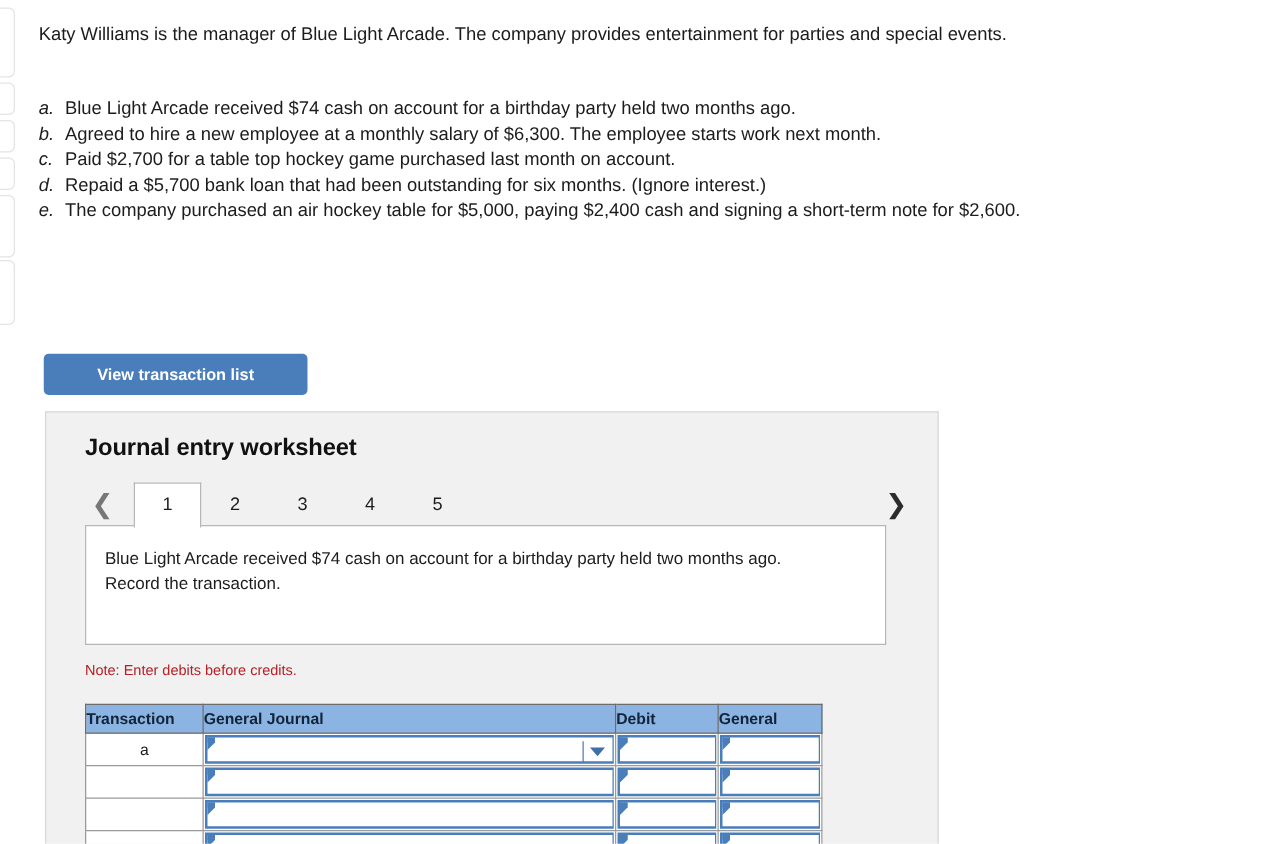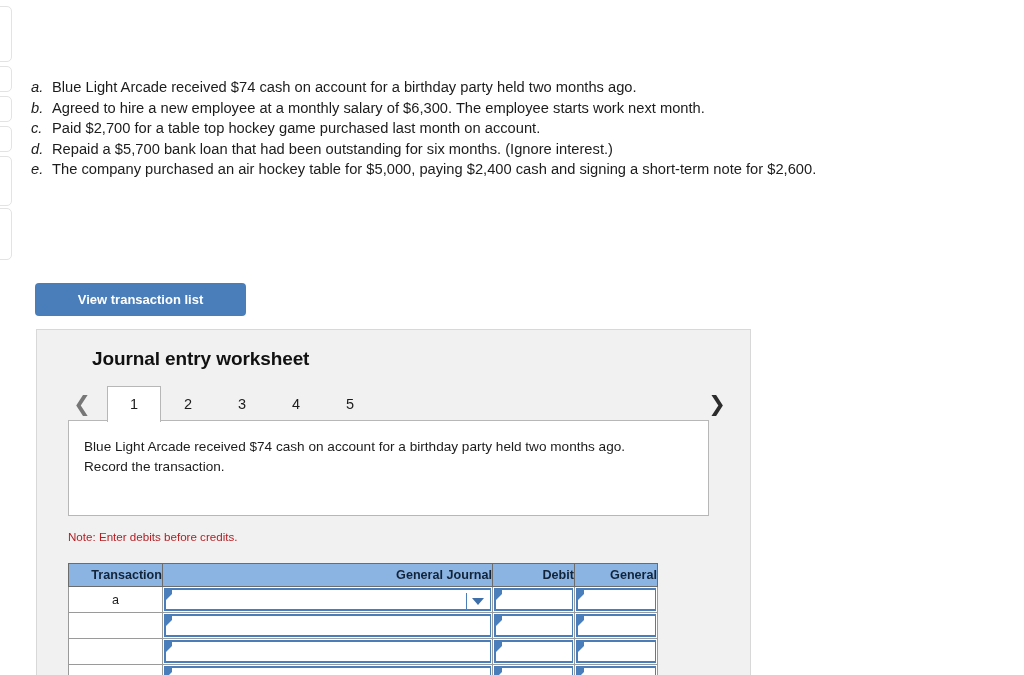--- a/index.html
+++ b/index.html
@@ -112,21 +112,20 @@
   }
 
   .ws-title {
     position: absolute;
     left: 31px;
     top: 18px;
     font-size: 19px;
     font-weight: bold;
     color: #111111;
     letter-spacing: -0.1px;
-    margin-left: 24px;
   }
 
   
   .tabstrip {
     position: absolute;
     left: 0;
     top: 56px;
     width: 715px;
     height: 35px;
   }
@@ -220,21 +219,21 @@
   .jtable col.c-deb { width: 82px; }
   .jtable col.c-cre { width: 83px; }
 
   .jtable th {
     background: #8cb4e2;
     border: 1px solid #6c6c6c;
     height: 23px;
     font-size: 12.6px;
     font-weight: bold;
     color: #12243a;
-    text-align: right;
+    text-align: left;
     padding: 0;
   }
 
   .jtable td {
     border: 1px solid #9a9a9a;
     height: 25px;
     padding: 0;
     background: #ffffff;
     vertical-align: middle;
   }
@@ -286,20 +285,21 @@
 
 <div id="page">
 
   <div class="edge-stub s1"></div>
   <div class="edge-stub s2"></div>
   <div class="edge-stub s3"></div>
   <div class="edge-stub s4"></div>
   <div class="edge-stub s5"></div>
   <div class="edge-stub s6"></div>
 
+  <div class="intro">Katy Williams is the manager of Blue Light Arcade. The company provides entertainment for parties and special events.</div>
 
   <div class="txn-list">
     <div class="txn-row">
       <span class="txn-letter">a.</span>
       <span class="txn-text">Blue Light Arcade received $74 cash on account for a birthday party held two months ago.</span>
     </div>
     <div class="txn-row">
       <span class="txn-letter">b.</span>
       <span class="txn-text">Agreed to hire a new employee at a monthly salary of $6,300. The employee starts work next month.</span>
     </div>

